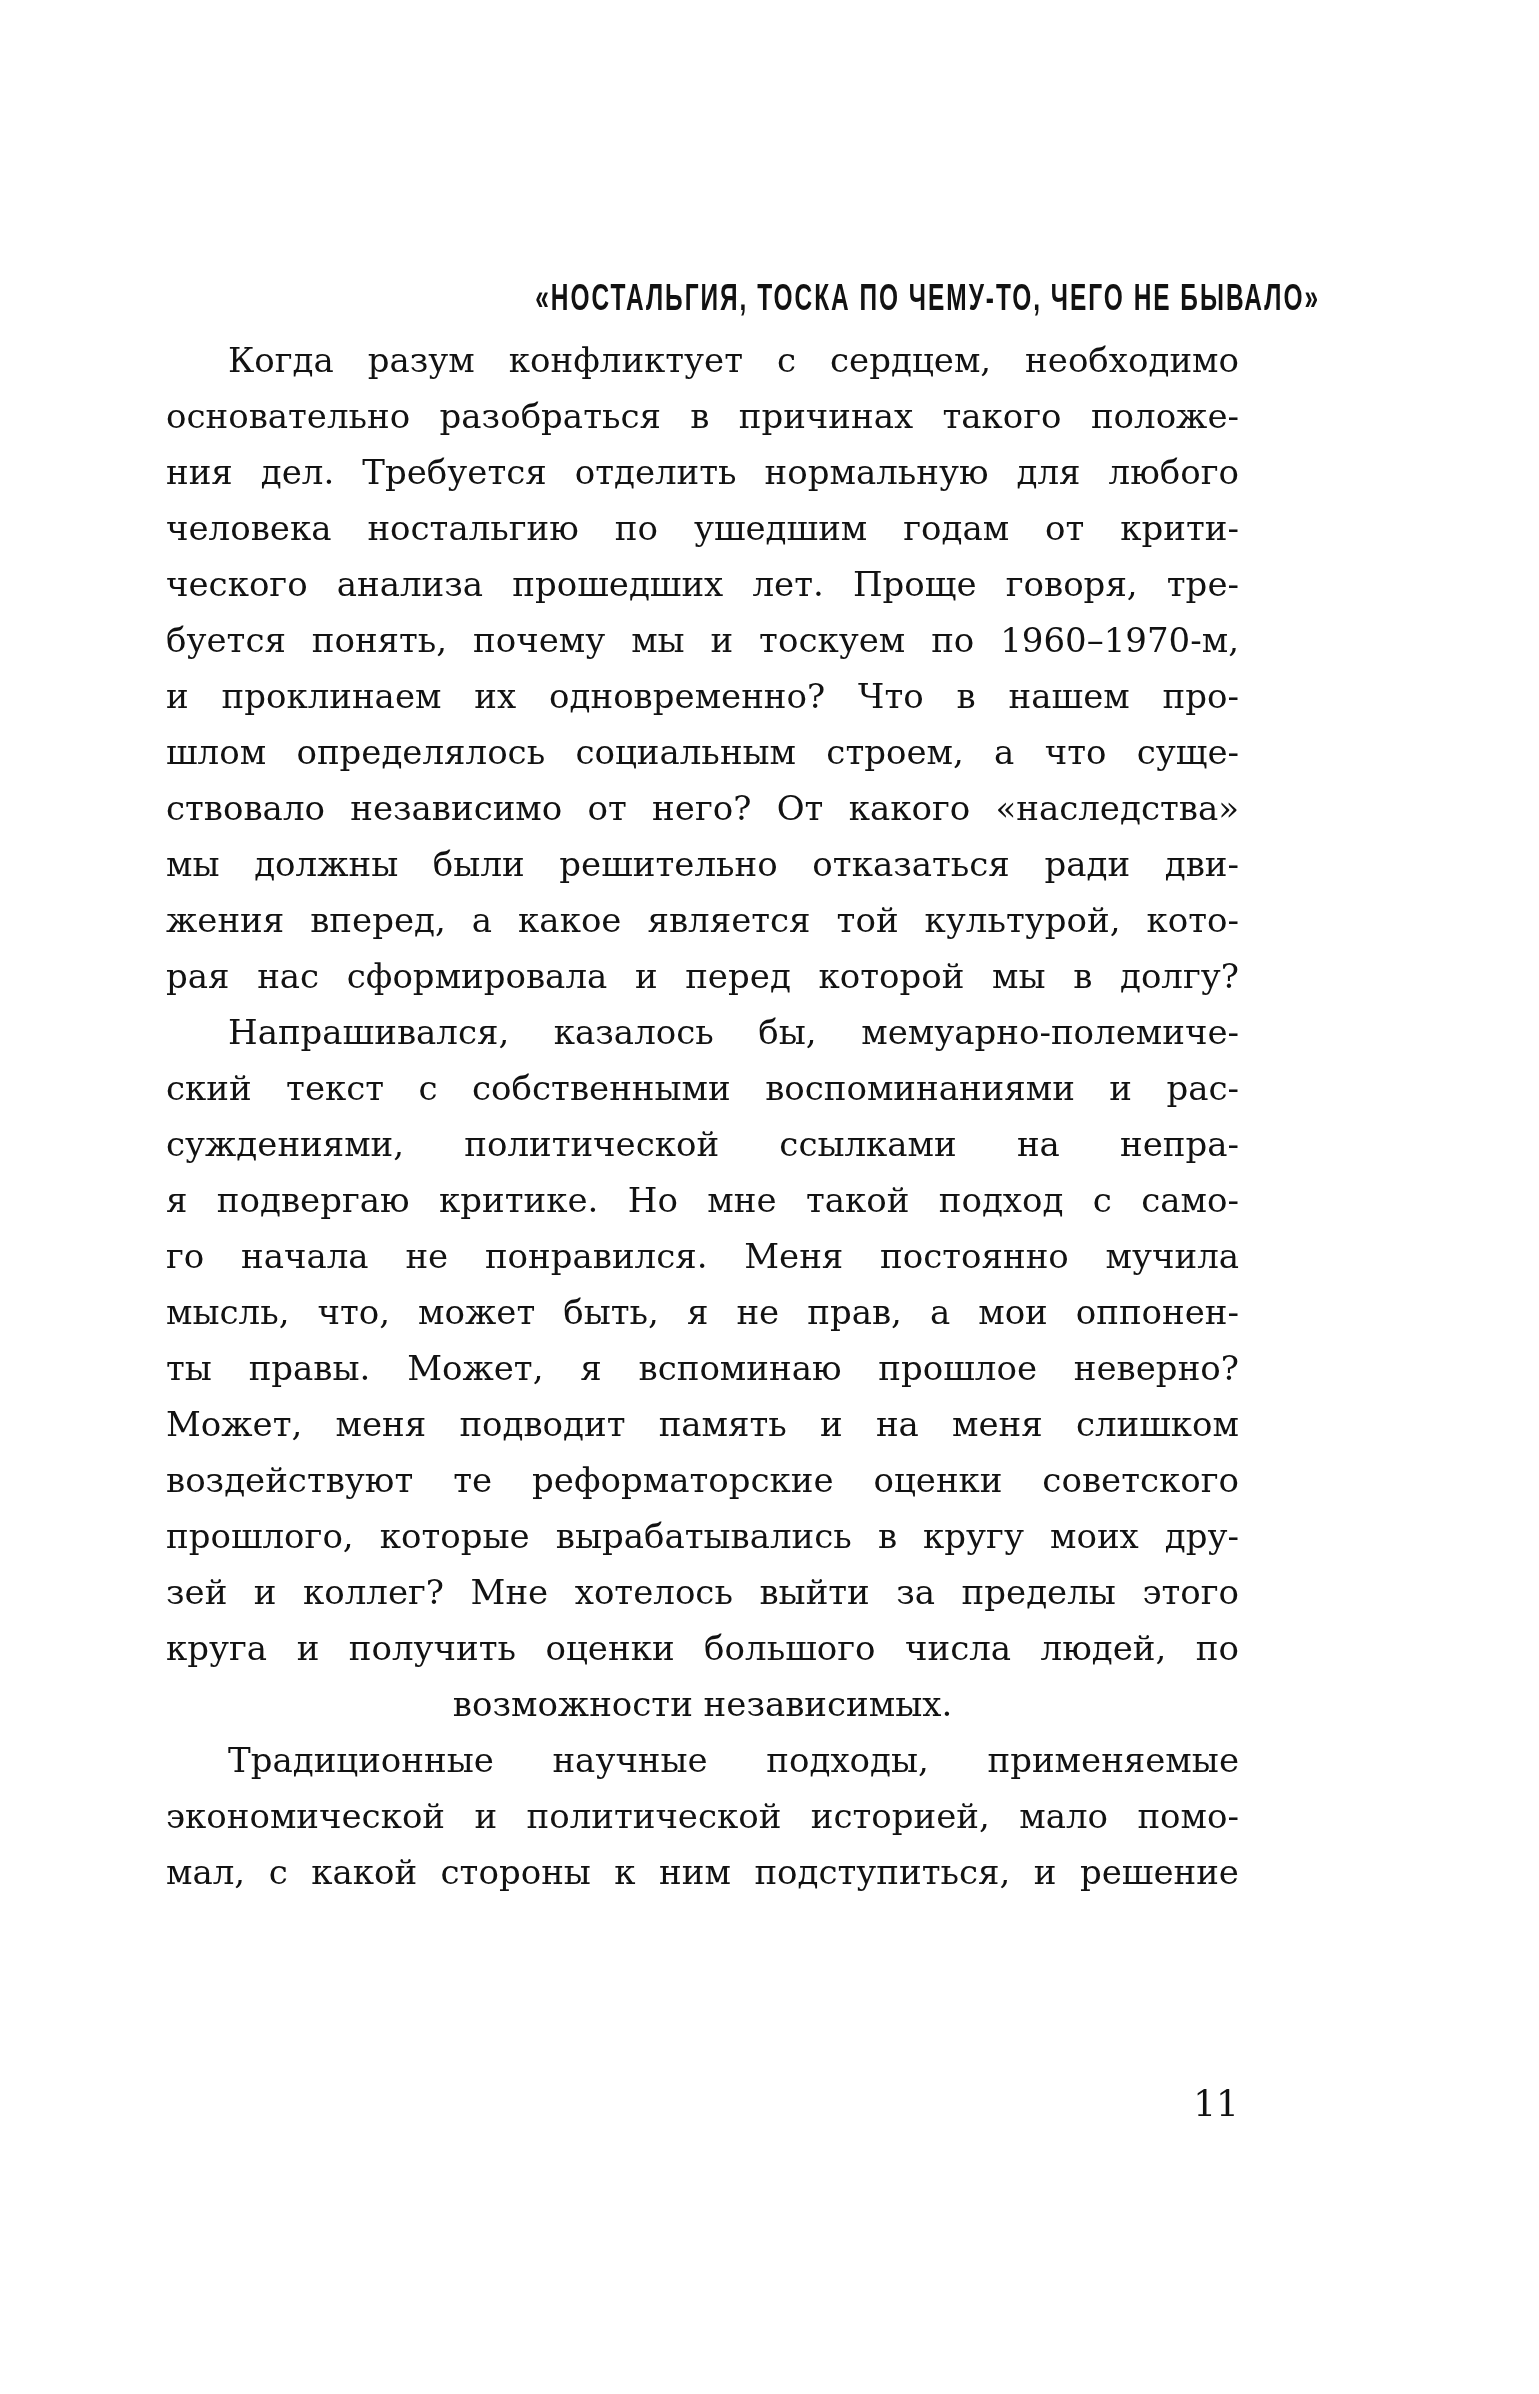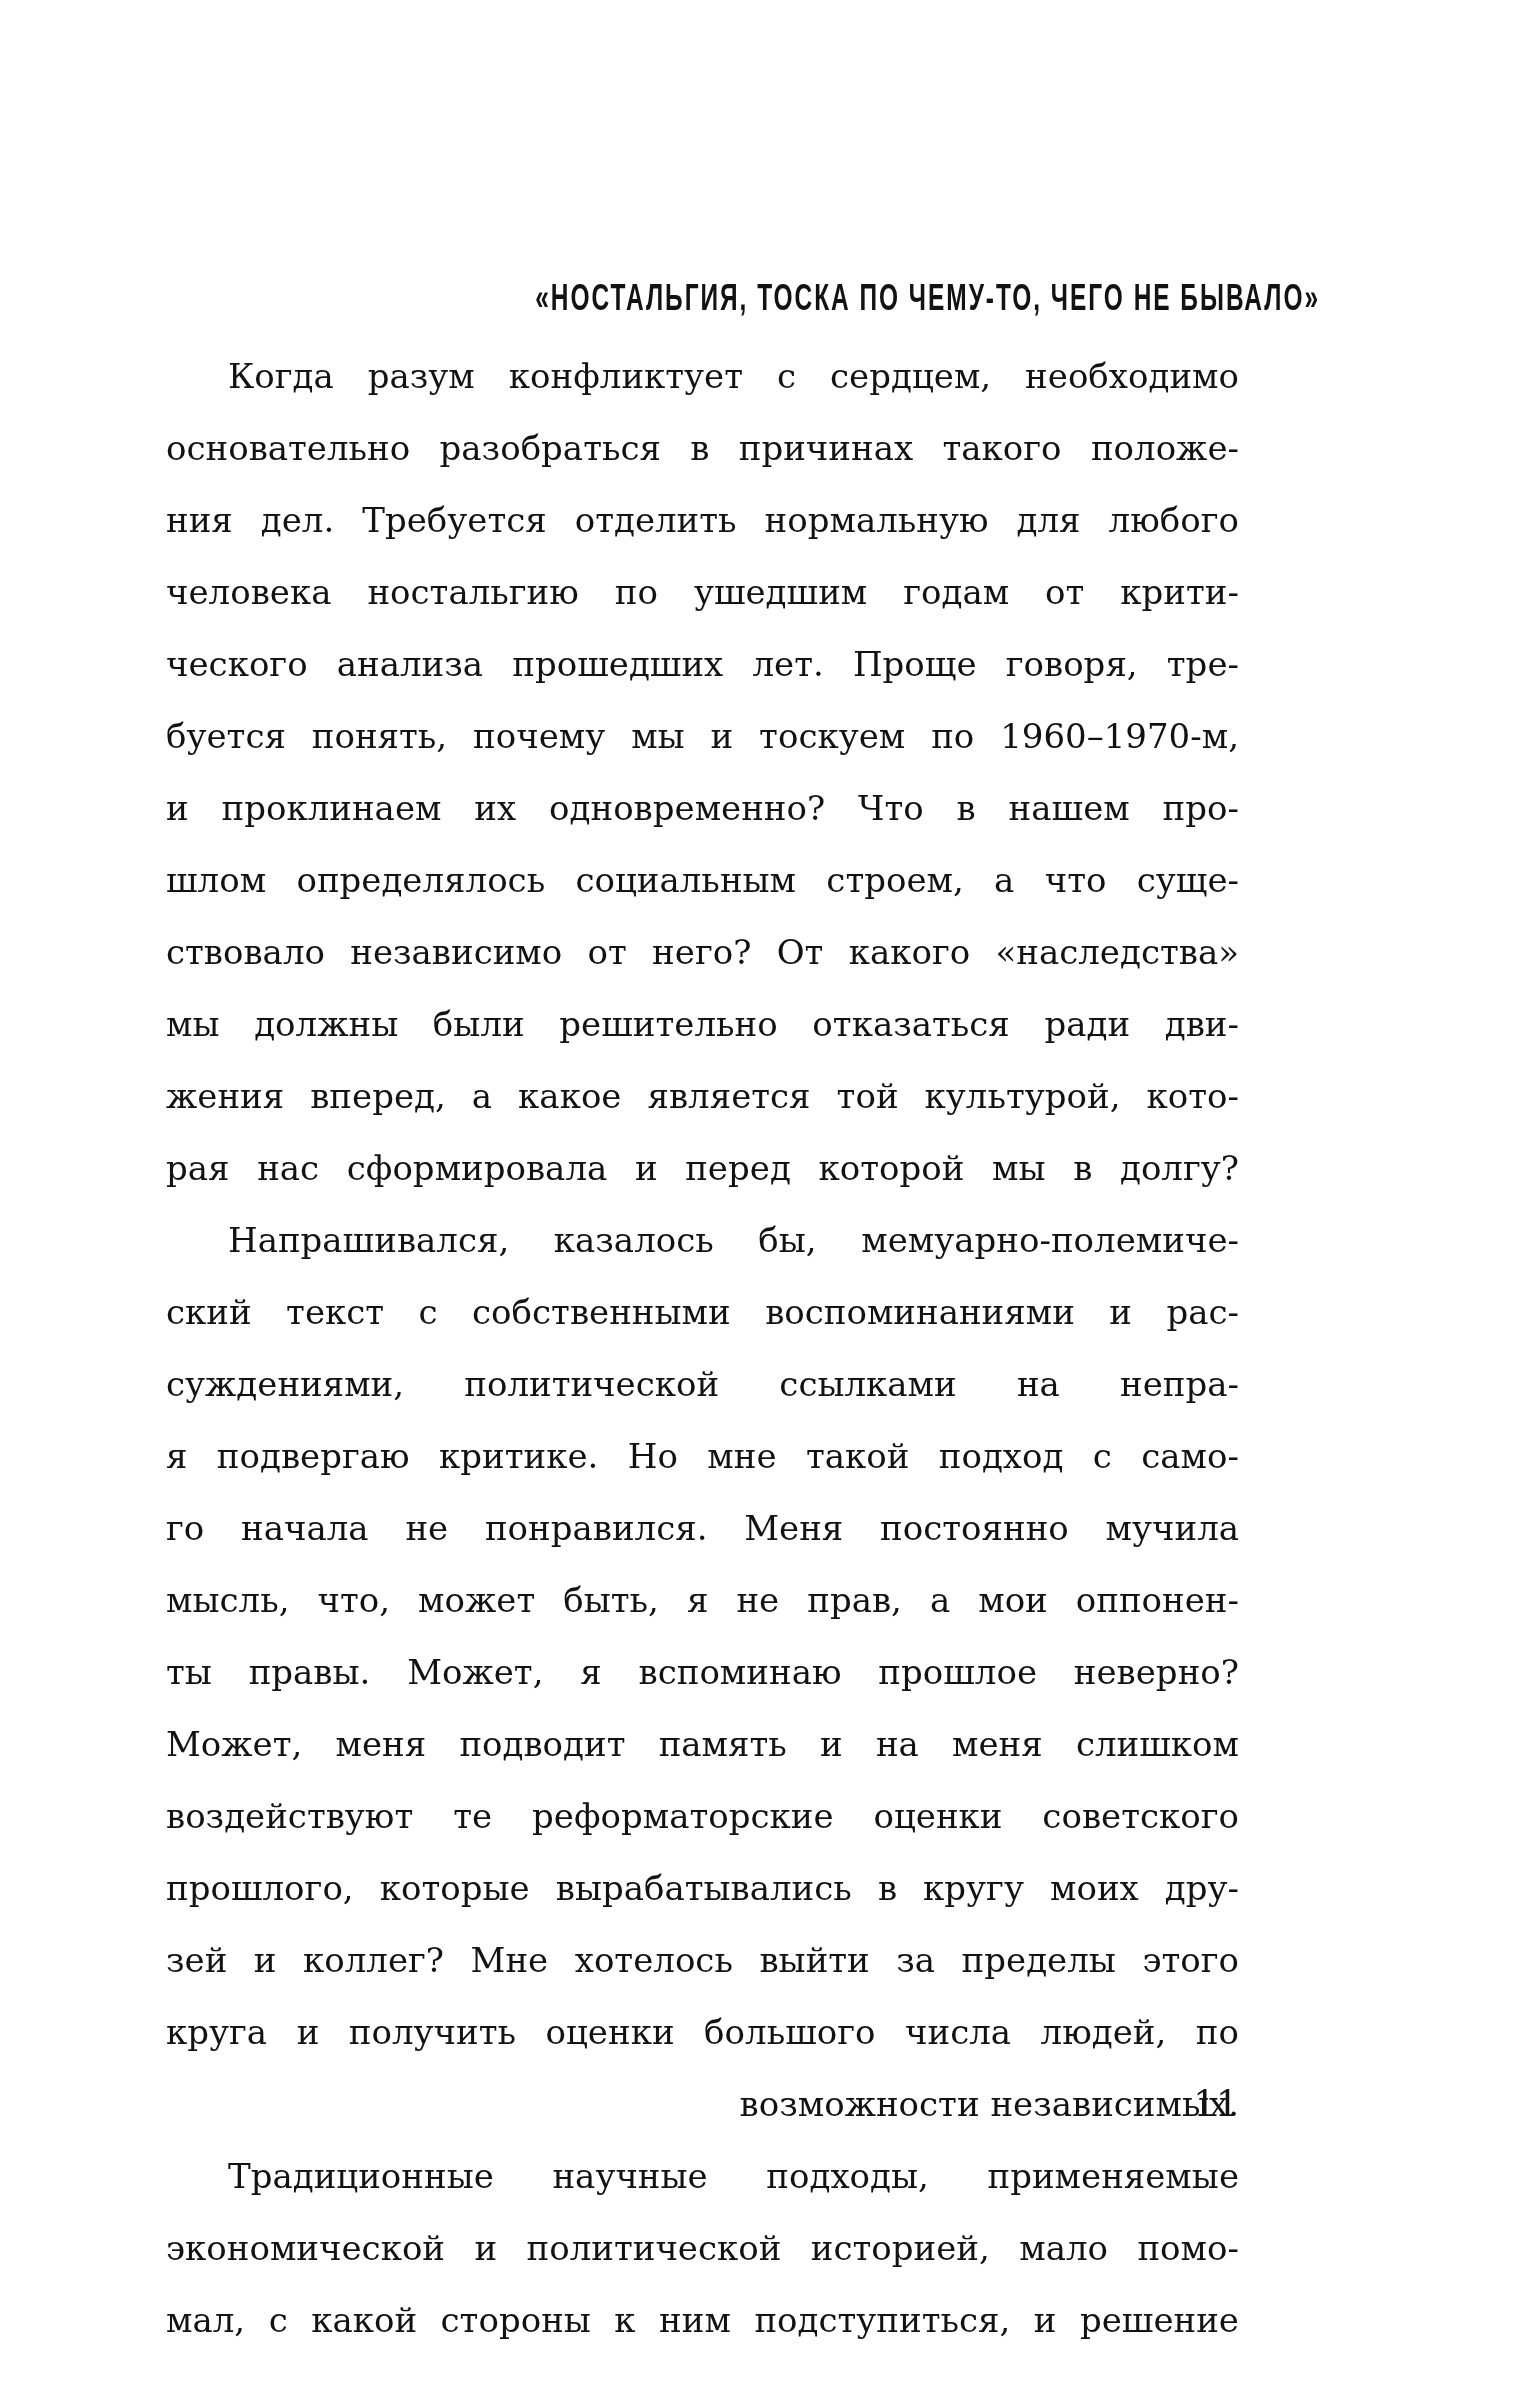--- a/index.html
+++ b/index.html
@@ -35,24 +35,23 @@
     position: absolute;
     top: 332px; left: 166px; width: 1073px;
     font-size: 34px;
     line-height: 56px;
   }
   .paragraph { margin: 0; padding: 0; }
   .line {
     height: 56px;
     text-align: justify;
     text-align-last: justify;
-    margin-top: 16px;
   }
   .line.no-justify {
-    text-align: right;
+    text-align: center;
     text-align-last: auto;
   }
   .line.indent { text-indent: 62px; }
   .page-number {
     position: absolute;
     top: 2076px; left: 166px; width: 1073px;
     text-align: right;
     font-size: 36px;
     line-height: 56px;
   }

